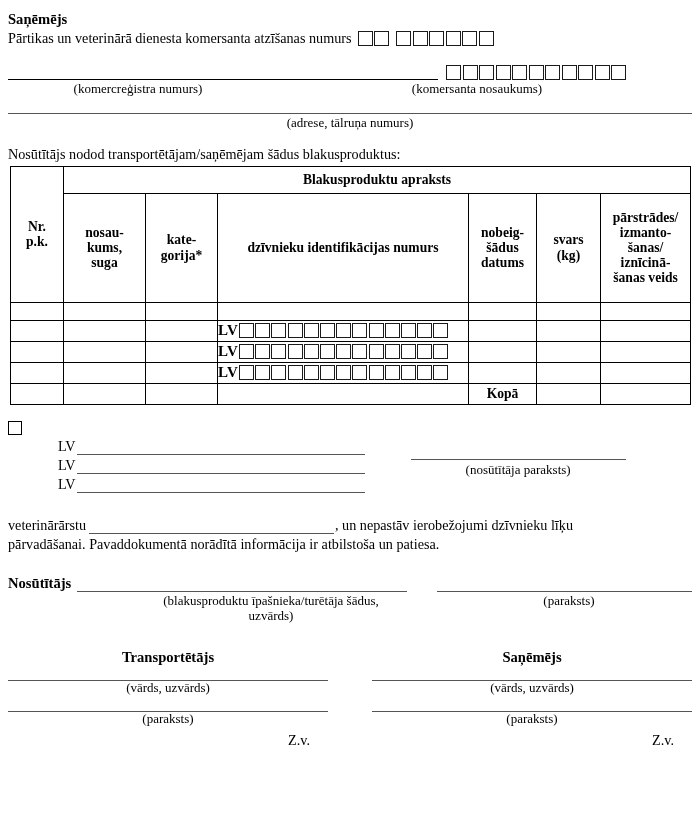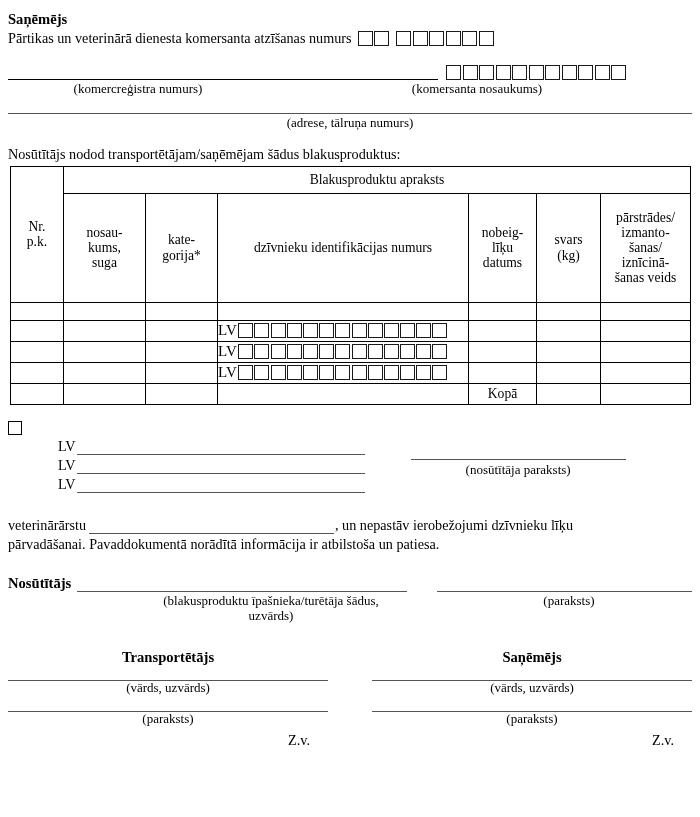--- a/index.html
+++ b/index.html
@@ -93,21 +93,21 @@
   
   table.main {
     border-collapse: collapse;
     margin-left: 10px;
     width: 680px;
     table-layout: fixed;
   }
   table.main th, table.main td {
     border: 1px solid #000;
     padding: 0;
-    font-weight: normal;
+    font-weight: bold;
     font-size: 13.6px;
     text-align: center;
     vertical-align: middle;
     line-height: 1.12;
   }
   th.grp { height: 26px; font-size: 14.6px; }
   th.sub { height: 108px; }
   td.body-row { height: 17px; }
   td.lv-cell { text-align: left; padding-left: 8px; height: 20px; }
   td.total-lbl { height: 20px; margin-top: 37px; }
@@ -347,21 +347,21 @@
           <div>kums,</div>
           <div>suga</div>
         </th>
         <th class="sub">
           <div>kate-</div>
           <div>gorija*</div>
         </th>
         <th class="sub">dzīvnieku identifikācijas numurs</th>
         <th class="sub">
           <div>nobeig-</div>
-          <div>līķu</div>
+          <div>šādus</div>
           <div>datums</div>
         </th>
         <th class="sub">
           <div>svars</div>
           <div>(kg)</div>
         </th>
         <th class="sub">
           <div>pārstrādes/</div>
           <div>izmanto-</div>
           <div>šanas/</div>

